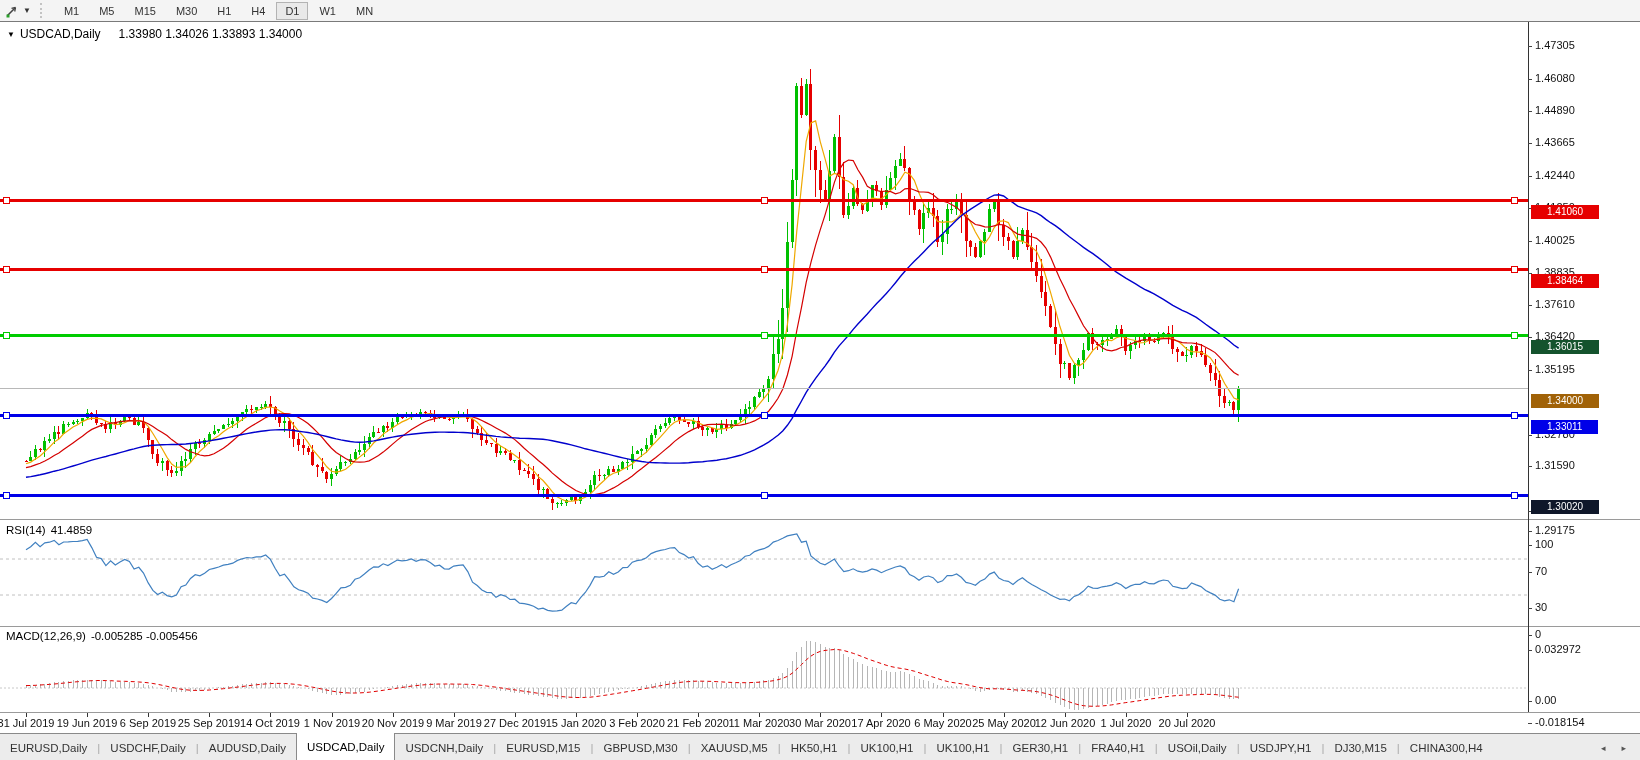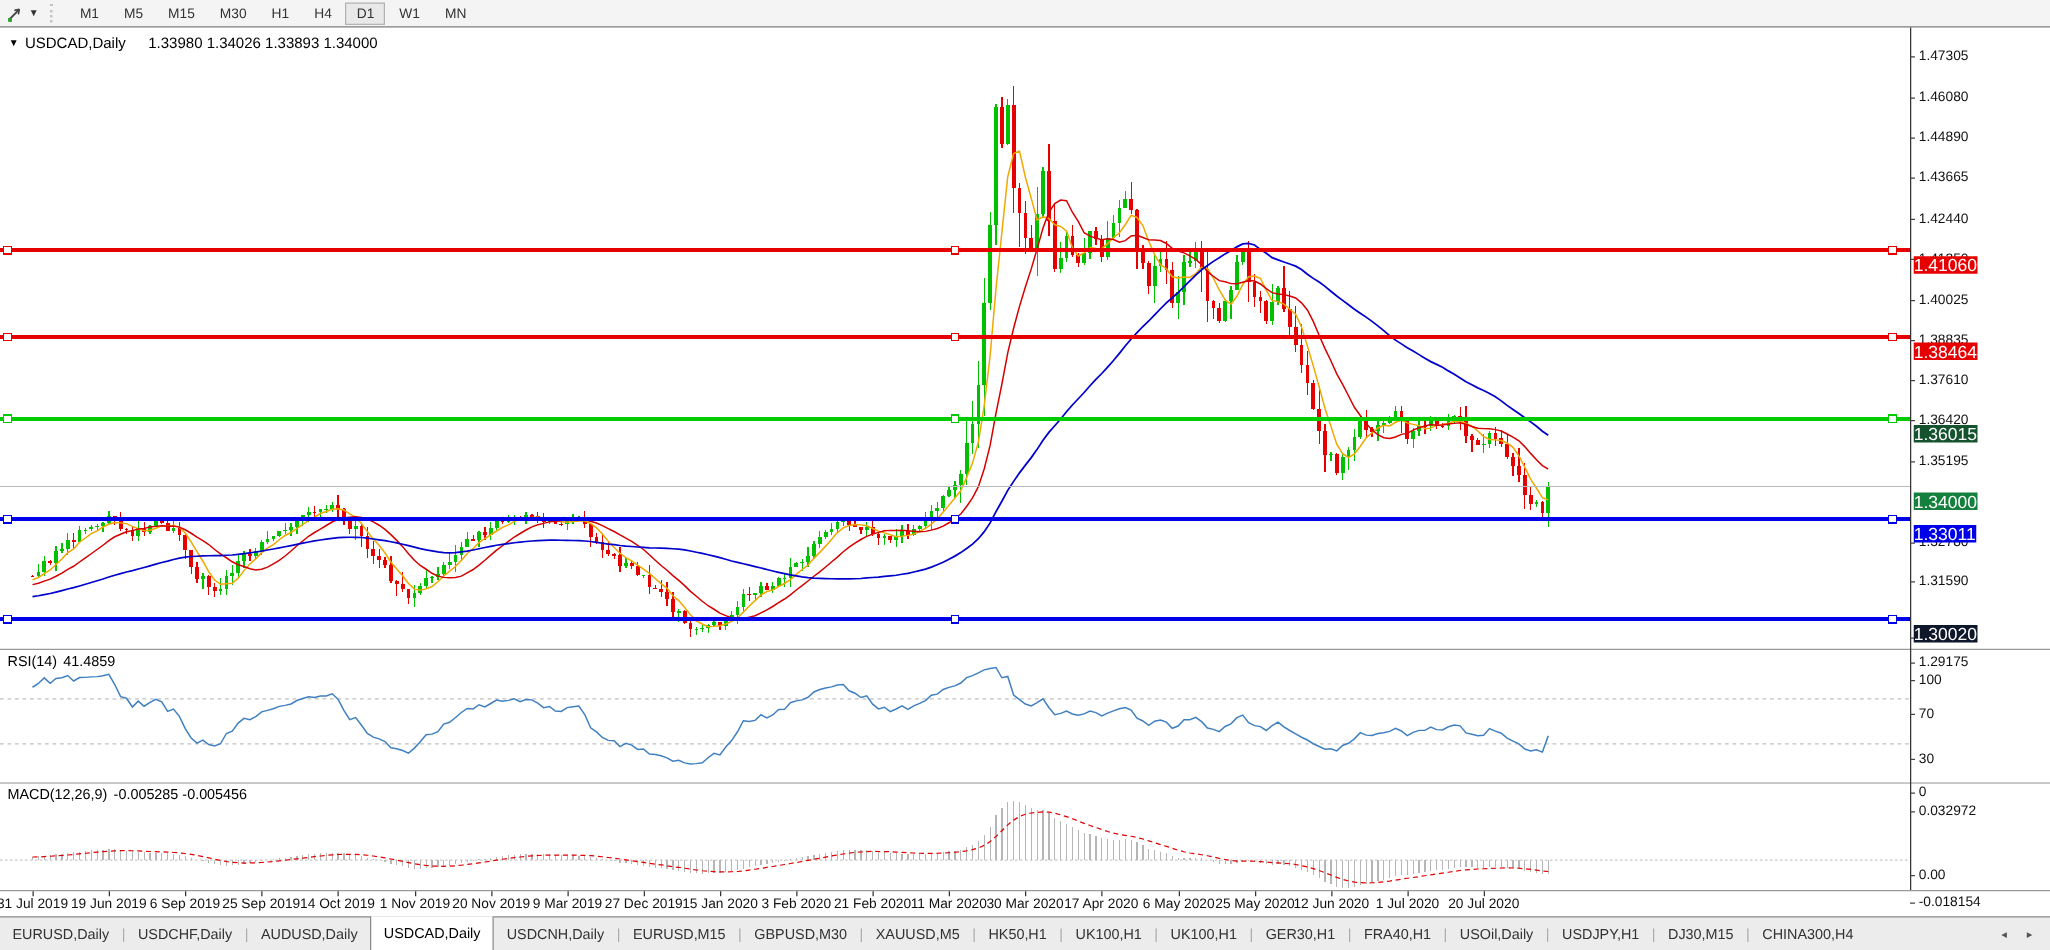--- a/index.html
+++ b/index.html
@@ -21,21 +21,21 @@
   #chart-title{position:absolute;left:7px;top:27px;font-size:12px;color:#000;z-index:2;}
   #chart-title .gap{display:inline-block;width:8px;}
   .objarrow{font-size:8px;vertical-align:1px;margin-right:4px;color:#000;}
   #rsi-title{position:absolute;left:6px;top:524px;font-size:11.5px;color:#000;z-index:2;}
   #macd-title{position:absolute;left:6px;top:630px;font-size:11.5px;color:#000;z-index:2;}
   #rsi-title span,#macd-title span,#chart-title span{margin-right:5px;}
   
   #axiscol{position:absolute;left:1528px;top:0;width:129px;height:733px;z-index:2;margin-top:12px;}
   .ptick{position:absolute;left:0;height:13px;line-height:13px;font-size:11px;color:#111;white-space:nowrap;}
   .ptick .d{display:inline-block;width:4px;height:1px;background:#444;vertical-align:middle;margin-right:3px;}
-  .plab{position:absolute;left:3px;font-size:14px;line-height:14px;height:14px;padding:0 0;
+  .plab{position:absolute;left:3px;font-size:10px;line-height:14px;height:14px;padding:0 16px;
     color:#fff;white-space:nowrap;z-index:3;}
   
   #dates{position:absolute;left:0;top:0;width:1528px;height:733px;overflow:visible;}
   .dtick{position:absolute;top:713px;width:1px;height:4px;background:#333;}
   .dlabel{position:absolute;top:717px;width:76px;margin-left:-38px;text-align:center;font-size:11px;color:#111;white-space:nowrap;}
   
   #tabbar{position:absolute;left:0;top:733px;width:1640px;height:27px;background:#ececec;
     border-top:1px solid #8a8a8a;display:flex;align-items:stretch;font-size:11.5px;}
   .tab{display:flex;align-items:center;padding:0 10px;color:#333;cursor:default;}
   .tab.active{background:#fff;border-left:1px solid #8a8a8a;border-right:1px solid #8a8a8a;
@@ -913,21 +913,21 @@
     <div class="ptick" style="top: 589px;"><span class="d"></span>30</div>
     <div class="ptick" style="top: 616px;"><span class="d"></span>0</div>
     <div class="ptick" style="top: 631px;"><span class="d"></span>0.032972</div>
     <div class="ptick" style="top: 682px;"><span class="d"></span>0.00</div>
     <div class="ptick" style="top: 704px;"><span class="d"></span>-0.018154</div>
     <div class="plab" style="top: 193px; background: rgb(230, 0, 0);">1.41060</div>
     <div class="plab" style="top: 262px; background: rgb(230, 0, 0);">1.38464</div>
     <div class="plab" style="top: 328px; background: #14532d;">1.36015</div>
     <div class="plab" style="top: 408px; background: rgb(0, 0, 232);">1.33011</div>
     <div class="plab" style="top: 488px; background: #0f172a;">1.30020</div>
-    <div class="plab" style="top: 382px; background: #15803d;">1.34000</div>
+    <div class="plab" style="top: 382px; background: #a16207;">1.34000</div>
   </div>
 <div id="dates">
     <div class="dtick" style="left: 26px;"></div>
     <div class="dlabel" style="left: 26px;">31 Jul 2019</div>
     <div class="dtick" style="left: 87px;"></div>
     <div class="dlabel" style="left: 87px;">19 Jun 2019</div>
     <div class="dtick" style="left: 148px;"></div>
     <div class="dlabel" style="left: 148px;">6 Sep 2019</div>
     <div class="dtick" style="left: 209px;"></div>
     <div class="dlabel" style="left: 209px;">25 Sep 2019</div>

